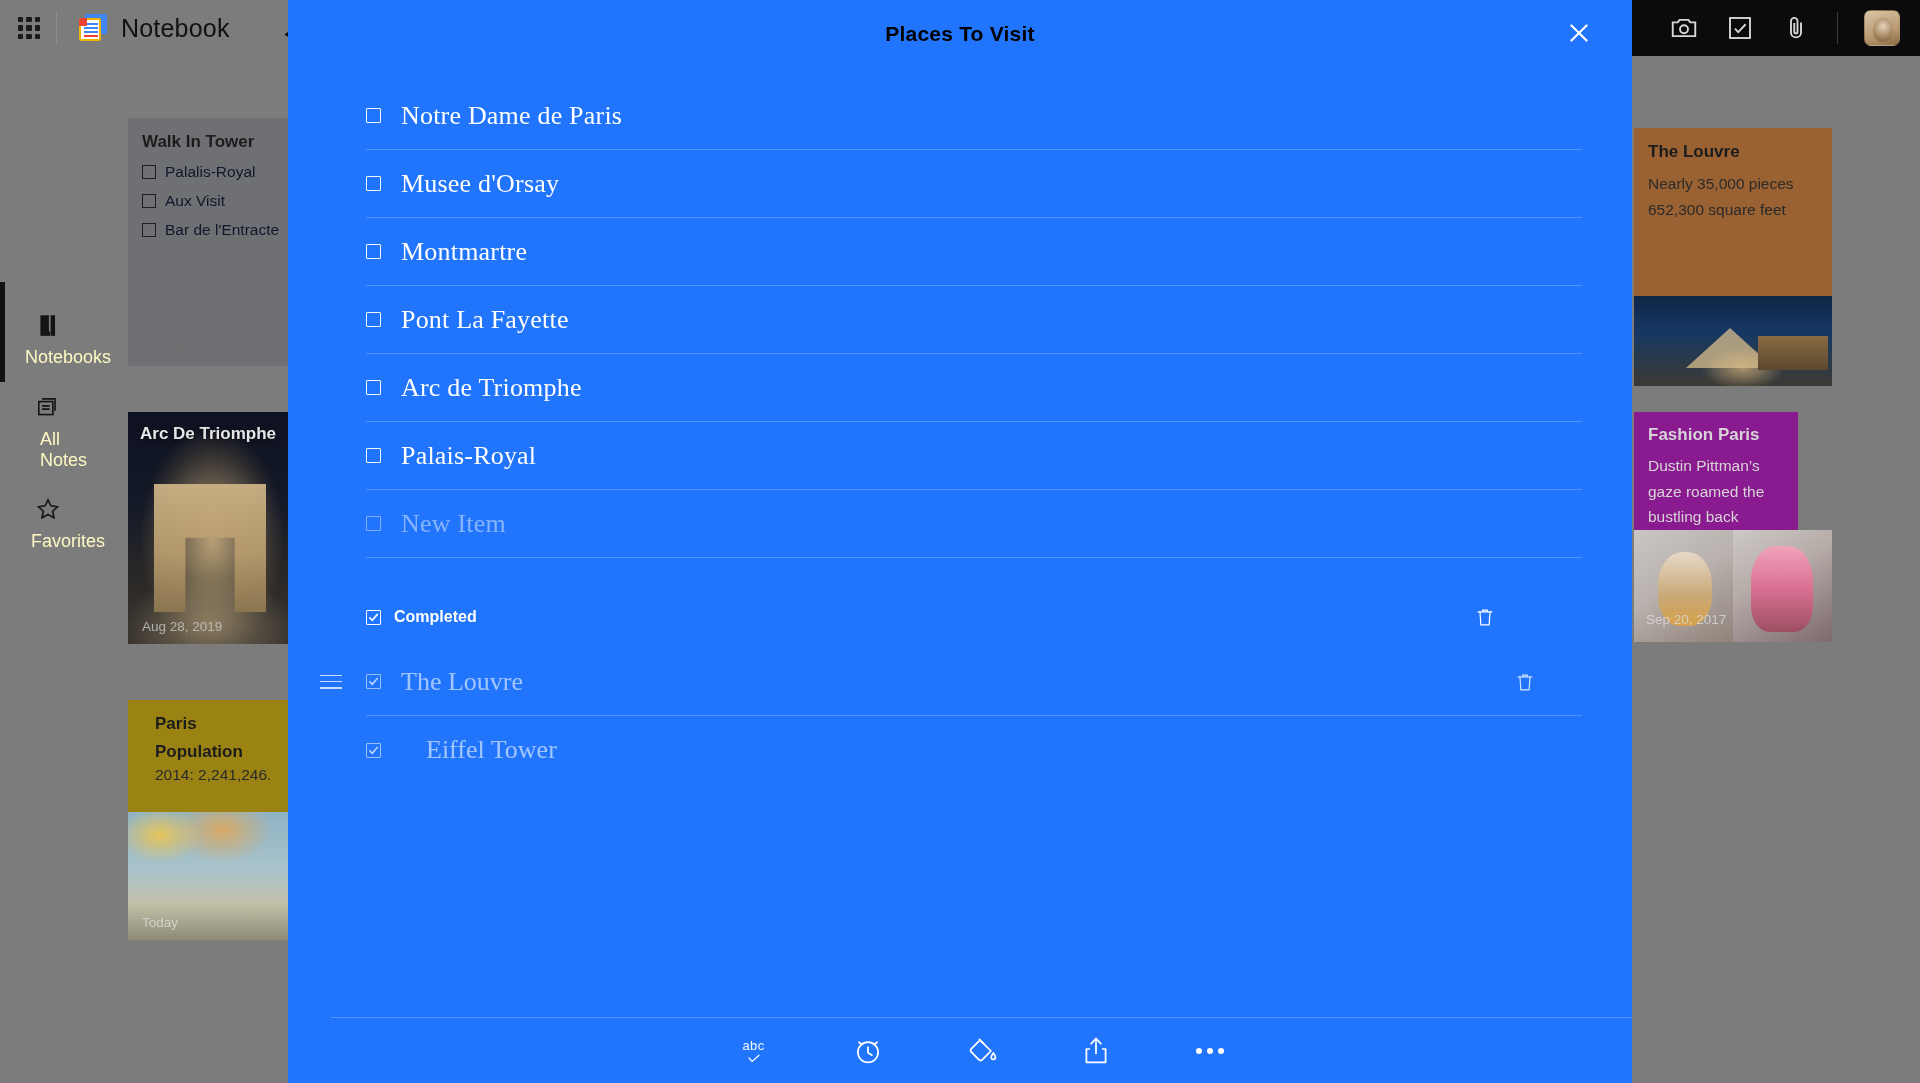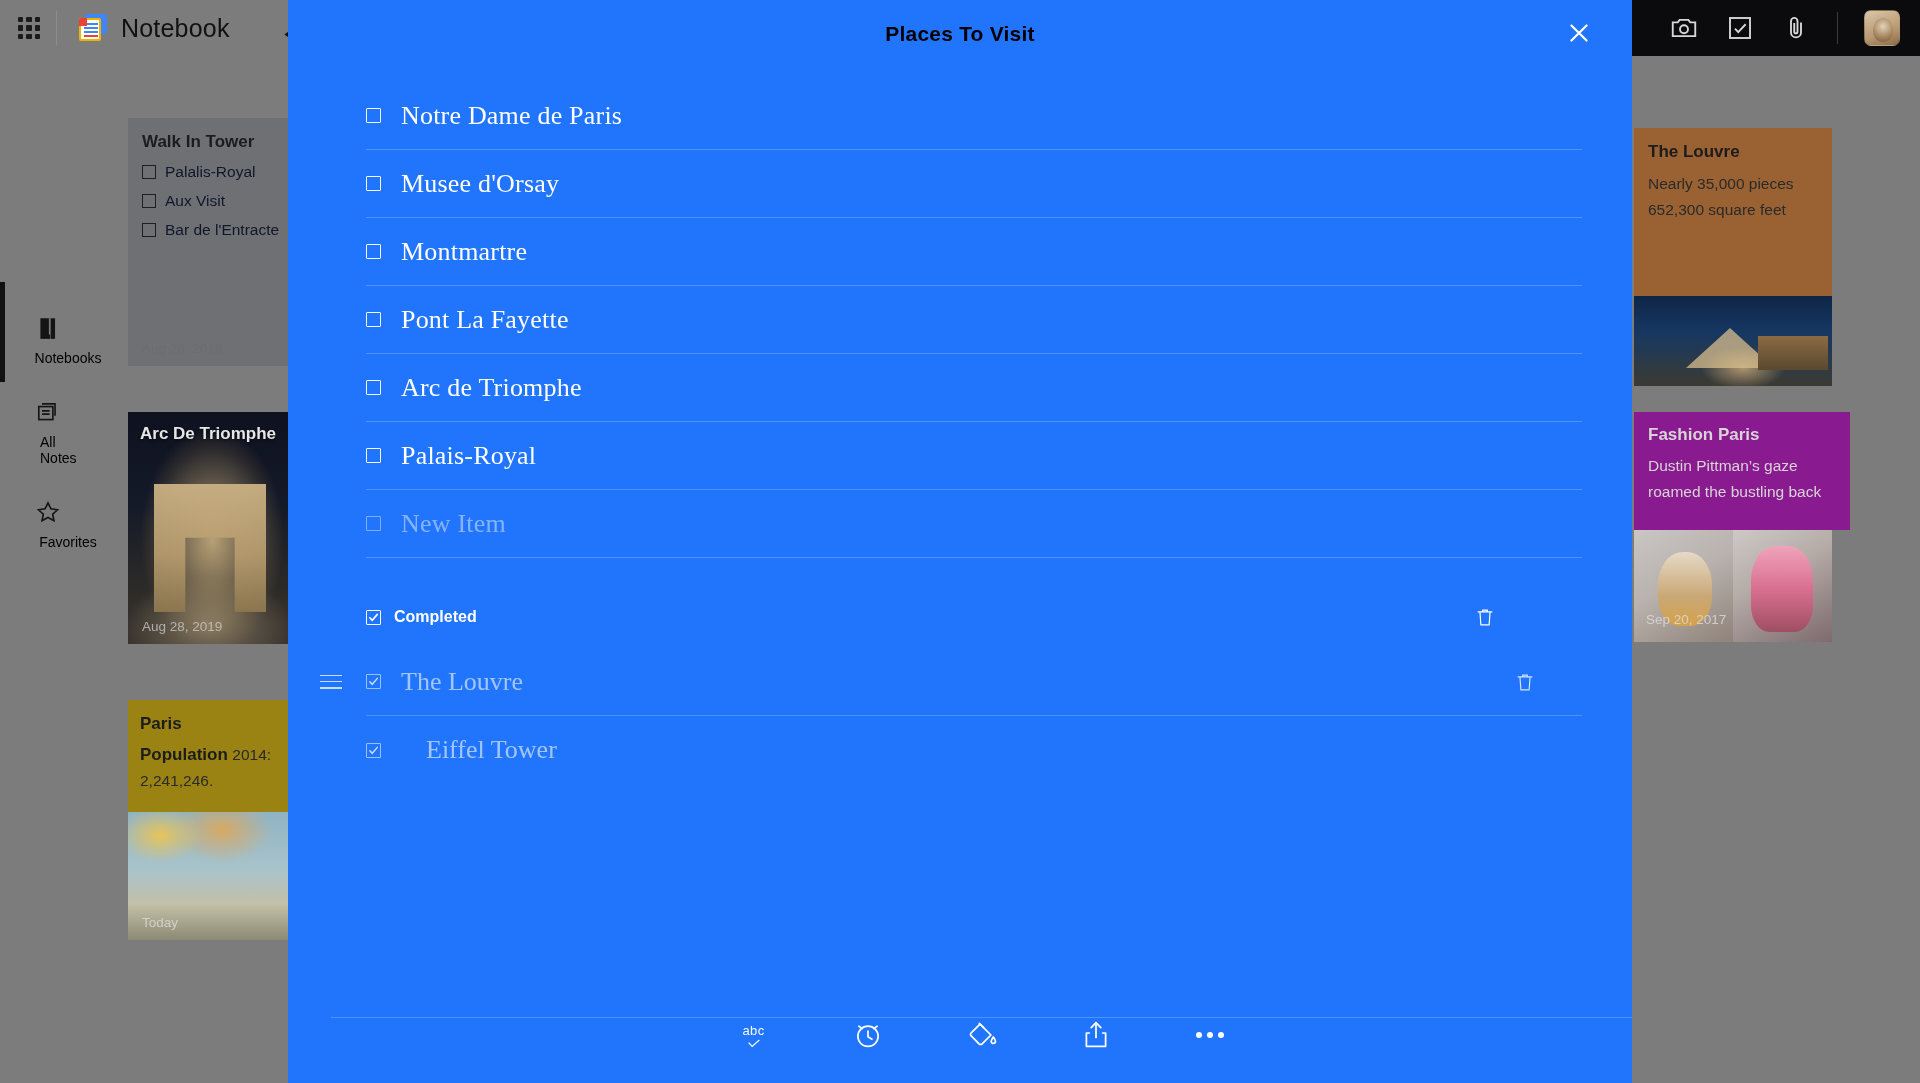--- a/index.html
+++ b/index.html
@@ -52,21 +52,21 @@
   }
   .vsep { width: 1px; height: 32px; background: #3b3b3b; }
 
   
   .sidebar { position: absolute; left: 0; top: 56px; width: 96px; bottom: 0; }
   .side-item { position: relative; width: 96px; height: 92px; display:flex;
     flex-direction: column; align-items: center; justify-content: center; gap: 9px; }
   .side-item.active::before {
     content:""; position:absolute; left:0; top:-12px; width:5px; height:100px; background:#111;
   }
-  .side-label { font-size: 14px; color: #000000; margin-left: 40px; }
+  .side-label { font-size: 18px; color: #fef9c3; margin-left: 40px; }
   .side-ico { width: 26px; height: 26px; }
 
   
   .card { position: absolute; overflow: hidden; }
   .card .ctitle { font-weight: bold; font-size: 17px; color: #1c1c1c; }
   .card .ctext { font-size: 15.5px; color: #2a2a2a; line-height: 1.65; }
   .card .cdate { position: absolute; bottom: 10px; left: 14px; font-size: 13.5px; color: #6d6d6d; }
 
   .card-walk { left: 128px; top: 118px; width: 162px; height: 248px; background: #6f7073; padding: 14px 14px 0 14px; }
   .chk-row { display: flex; align-items: center; gap: 9px; margin-top: 11px; }
@@ -88,21 +88,21 @@
     clip-path: polygon(0 0,100% 0,100% 100%,72% 100%,72% 42%,28% 42%,28% 100%,0 100%);
     opacity:.95;
   }
   .card-arc .ctitle-ov {
     position:absolute; left:12px; top:12px; font-weight:bold; font-size:17px; color:#e6e6e6;
     text-shadow:0 1px 3px rgba(0,0,0,.6); white-space:nowrap;
   }
   .card-arc .cdate { color:#cfcfcf; opacity:.75; }
 
   .card-paris { left: 128px; top: 700px; width: 162px; height: 240px; background: #9b8313; }
-  .card-paris .p-body { padding: 14px 14px 0 12px; }
+  .card-paris .p-body { padding: 14px 14px 0 27px; }
   .card-paris .p-photo {
     position:absolute; left:0; bottom:0; width:162px; height:128px;
     background:
       radial-gradient(ellipse 60px 40px at 20% 18%, rgba(236,196,84,.95), transparent 70%),
       radial-gradient(ellipse 70px 46px at 58% 14%, rgba(222,168,90,.9), transparent 72%),
       linear-gradient(180deg,#8fb3c4 0%, #a9c3cb 45%, #c3c0a8 72%, #8d8a74 100%);
   }
   .card-paris .cdate { color:#dcdcdc; opacity:.8; }
 
   .card-louvre { left: 1634px; top: 128px; width: 198px; height: 168px; background: #9a6233; }
@@ -116,21 +116,21 @@
   .card-louvre-photo .pyr {
     position:absolute; left:52px; bottom:18px; width:0; height:0;
     border-left:44px solid transparent; border-right:44px solid transparent;
     border-bottom:40px solid rgba(216,190,140,.75);
   }
   .card-louvre-photo .wing {
     position:absolute; right:4px; bottom:16px; width:70px; height:34px;
     background: linear-gradient(180deg,#8a6b44,#5b4830);
   }
 
-  .card-fashion { left: 1634px; top: 412px; width: 216px; height: 118px; background: #8a1a8f; }
+  .card-fashion { left: 1634px; top: 412px; width: 164px; height: 118px; background: #8a1a8f; }
   .card-fashion .f-body { padding: 13px 14px 0 14px; }
   .card-fashion .ctitle, .card-fashion .ctext { color: #d7d4d7; }
   .card-fashion-photo { position: absolute; left: 1634px; top: 530px; width: 198px; height: 112px; display:flex; }
   .fp-left { flex:1; background: linear-gradient(150deg,#c9c6c4 0%,#b9b2ae 45%,#8f8279 100%); position:relative;}
   .fp-left::after{content:""; position:absolute; left:24px; top:22px; width:54px; height:74px;
     border-radius:45% 45% 40% 40%; background: linear-gradient(180deg,#e6d9c8,#c9a876 60%, #d6a14a 100%);}
   .fp-right { flex:1; background: linear-gradient(150deg,#cdc9c6 0%,#b6aca8 40%,#7d6a6d 100%); position:relative;}
   .fp-right::after{content:""; position:absolute; left:18px; top:16px; width:62px; height:86px;
     border-radius:40% 40% 30% 30%; background: linear-gradient(180deg,#f0a3bb,#d96f92 50%,#9e4f62 100%);}
   .fashion-date { position:absolute; left:1646px; top:612px; font-size:13.5px; color:#dcdcdc; opacity:.8;}
@@ -202,21 +202,21 @@
     width: 22px; height: 14px; display:flex; flex-direction:column; justify-content:space-between;
   }
   .drag-handle i { display:block; height:1.6px; background: rgba(255,255,255,.75); }
   .trash-btn { position: absolute; width: 22px; height: 24px; }
   .trash-btn svg { width: 22px; height: 24px; }
   .trash-completed { right: 86px; top: 50%; transform: translateY(-50%); }
   .trash-item { right: 46px; top: 50%; transform: translateY(-50%); }
 
   .modal-footer {
     flex: none; height: 66px; border-top: 1px solid rgba(255,255,255,.22);
-    display: flex; justify-content: center; gap: 80px; margin-left: 43px;
+    display: flex; align-items: center; justify-content: center; gap: 80px; margin-left: 43px;
   }
   .foot-btn { width: 34px; height: 34px; display:flex; align-items:center; justify-content:center; }
   .foot-btn svg { width: 32px; height: 32px; }
   .abc-btn { display:flex; flex-direction:column; align-items:center; gap:1px; }
   .abc-btn .abc-t { font-size: 13px; color:#fff; opacity:.95; letter-spacing:.4px; }
   .abc-btn svg { width: 14px; height: 9px; }
   .dots { display:flex; gap:5px; }
   .dots i { width: 6px; height: 6px; border-radius: 50%; background:#fff; display:block; }
 </style>
 </head>

